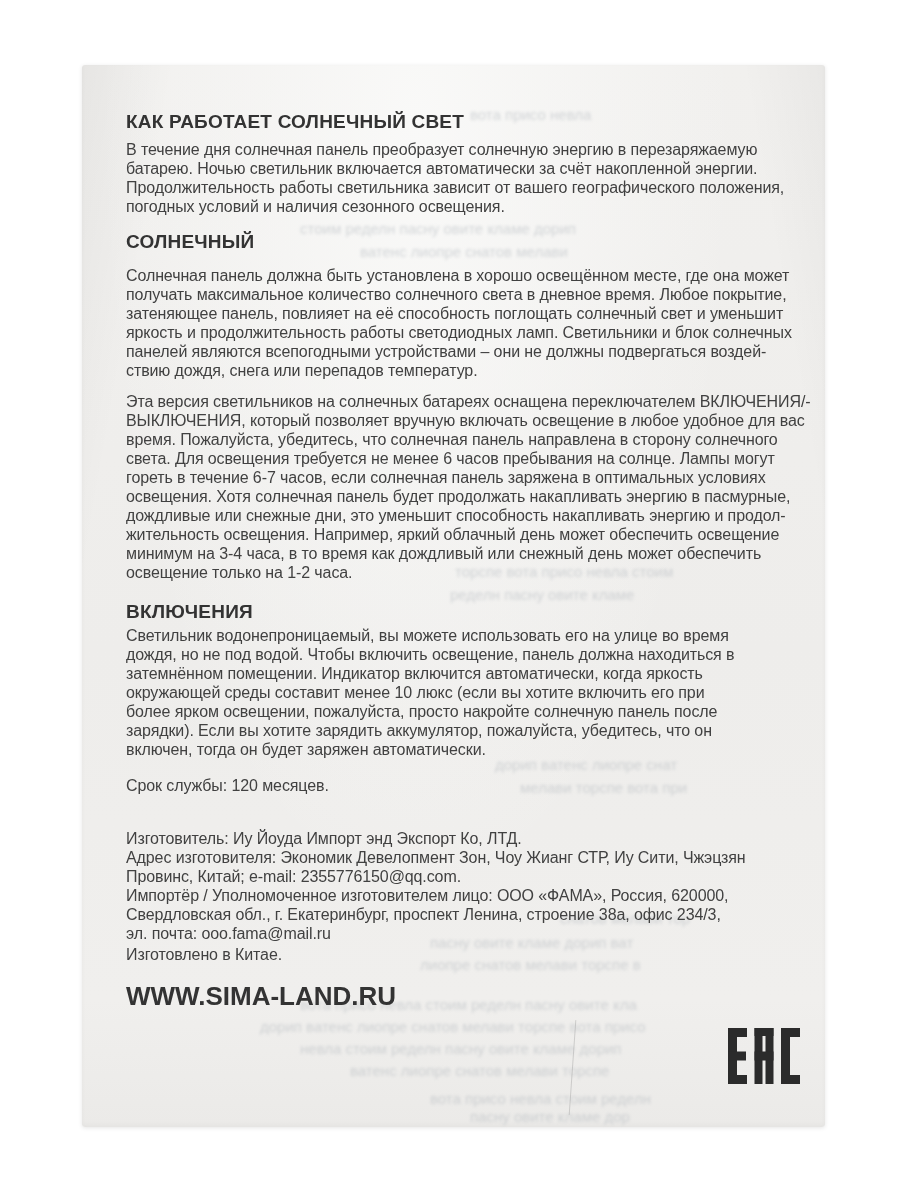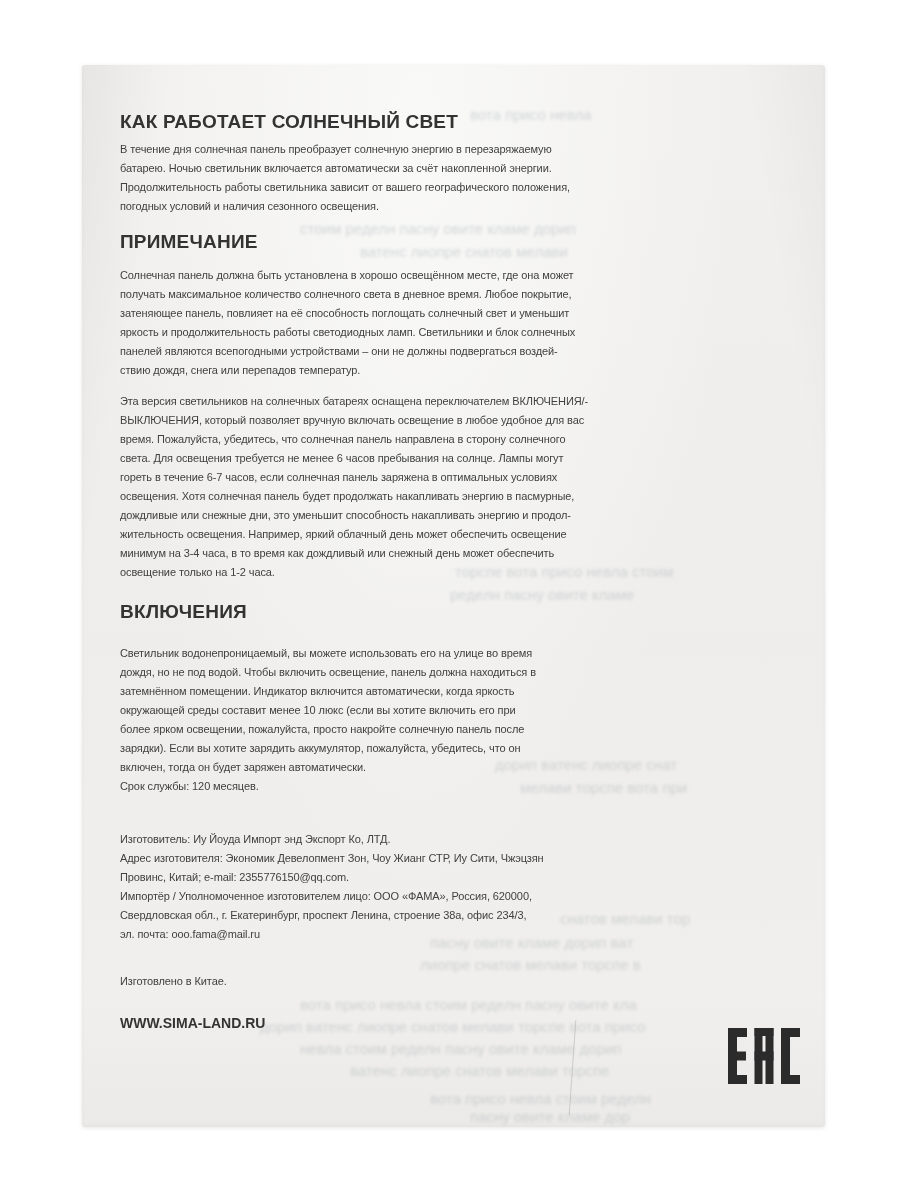--- a/index.html
+++ b/index.html
@@ -20,54 +20,54 @@
     background:
       radial-gradient(ellipse at 45% 6%, rgba(250,250,249,0.9), rgba(250,250,249,0) 55%),
       linear-gradient(100deg, rgba(0,0,0,0.045), rgba(0,0,0,0) 10%),
       linear-gradient(260deg, rgba(0,0,0,0.035), rgba(0,0,0,0) 9%),
       linear-gradient(180deg, #f1f0ee 0%, #eeedeb 55%, #f0efed 88%, #ebeae8 100%);
     box-shadow: 0 1px 4px rgba(0,0,0,0.10), inset 0 -2px 4px rgba(0,0,0,0.03);
   }
 
   .content {
     position: absolute;
-    left: 38px; top: 0;
+    left: 44px; top: 0;
     width: 660px;
     padding-top: 45px;
     color: #414141;
   }
 
   .h {
     font-size: 19px;
     line-height: 24px;
     font-weight: bold;
     color: #333333;
     letter-spacing: 0.2px;
     white-space: pre;
   }
   .p {
-    font-size: 11px;
+    font-size: 16px;
     line-height: 19px;
     white-space: pre;
     letter-spacing: -0.1px;
   }
 
   .h1 { margin-bottom: 6px; }
   .p1 { }
   .h2 { margin-top: 14px; }
   .p2 { margin-top: 12px; }
   .p3 { margin-top: 12px; }
   .h3 { margin-top: 18px; }
-  .p4 { margin-top: 20px; }
-  .service-life { }
+  .p4 { margin-top: 2px; }
+  .service-life { margin-top: 17px; }
   .manufacturer { margin-top: 34px; }
-  .made-in { margin-top: 28px; }
+  .made-in { margin-top: 2px; }
   .website {
     margin-top: 21px;
-    font-size: 14px;
+    font-size: 26px;
     line-height: 22px;
     font-weight: bold;
     color: #333333;
     white-space: pre;
   }
 
   
   .ghost {
     position: absolute;
     font-size: 15px;
@@ -140,21 +140,21 @@
 
     <div class="crease"></div>
 
     <div class="content">
       <div class="h h1">КАК РАБОТАЕТ СОЛНЕЧНЫЙ СВЕТ</div>
       <div class="p p1">В течение дня солнечная панель преобразует солнечную энергию в перезаряжаемую
 батарею. Ночью светильник включается автоматически за счёт накопленной энергии.
 Продолжительность работы светильника зависит от вашего географического положения,
 погодных условий и наличия сезонного освещения.</div>
 
-      <div class="h h2">ПРИМЕЧАНИЕ</div>
+      <div class="h h2">СОЛНЕЧНЫЙ</div>
       <div class="p p2">Солнечная панель должна быть установлена в хорошо освещённом месте, где она может
 получать максимальное количество солнечного света в дневное время. Любое покрытие,
 затеняющее панель, повлияет на её способность поглощать солнечный свет и уменьшит
 яркость и продолжительность работы светодиодных ламп. Светильники и блок солнечных
 панелей являются всепогодными устройствами – они не должны подвергаться воздей-
 ствию дождя, снега или перепадов температур.</div>
 
       <div class="p p3">Эта версия светильников на солнечных батареях оснащена переключателем ВКЛЮЧЕНИЯ/-
 ВЫКЛЮЧЕНИЯ, который позволяет вручную включать освещение в любое удобное для вас
 время. Пожалуйста, убедитесь, что солнечная панель направлена в сторону солнечного

